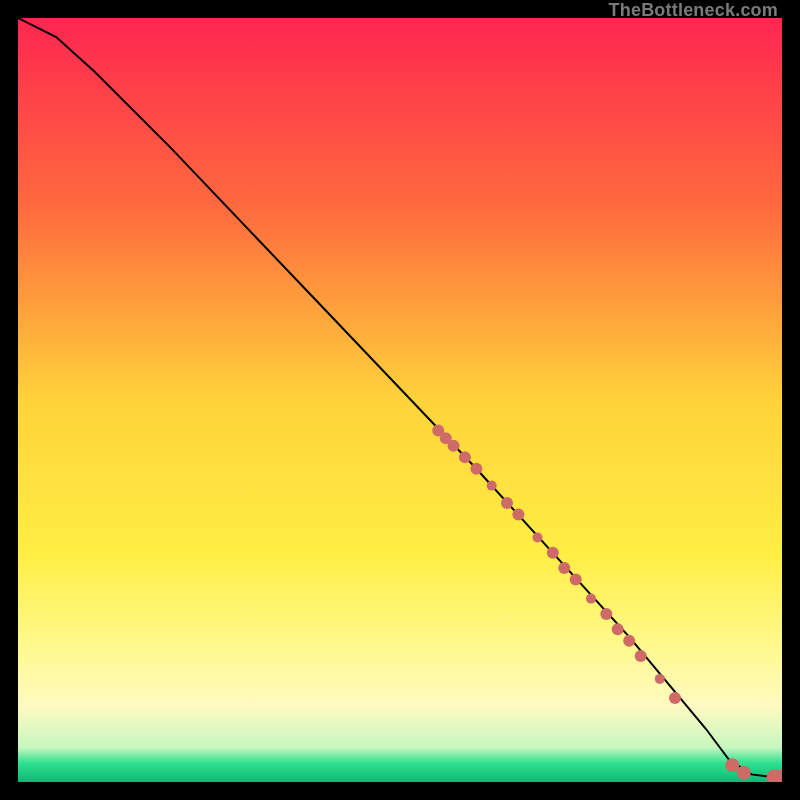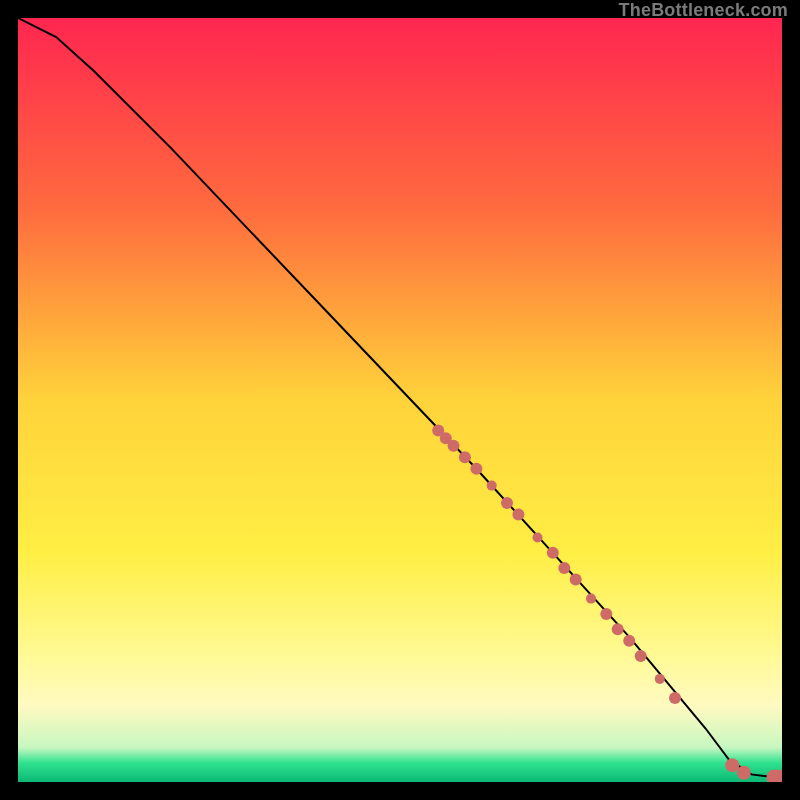--- a/index.html
+++ b/index.html
@@ -14,21 +14,21 @@
     position: absolute;
     left: 18px;
     top: 18px;
     width: 764px;
     height: 764px;
     background: #000;
   }
   .watermark {
     position: absolute;
     top: 0px;
-    right: 12px;
+    right: 22px;
     font-family: Arial, Helvetica, sans-serif;
     font-size: 18px;
     font-weight: 600;
     color: #7a7a7a;
     letter-spacing: 0.2px;
     text-align: center;
   }
   svg {
     position: absolute;
     left: 18px;

